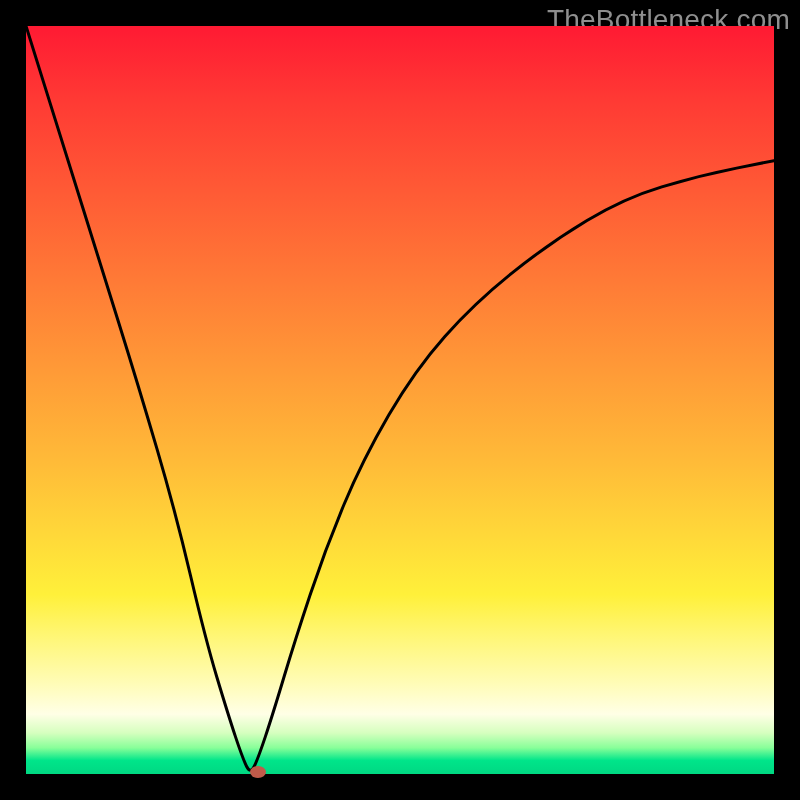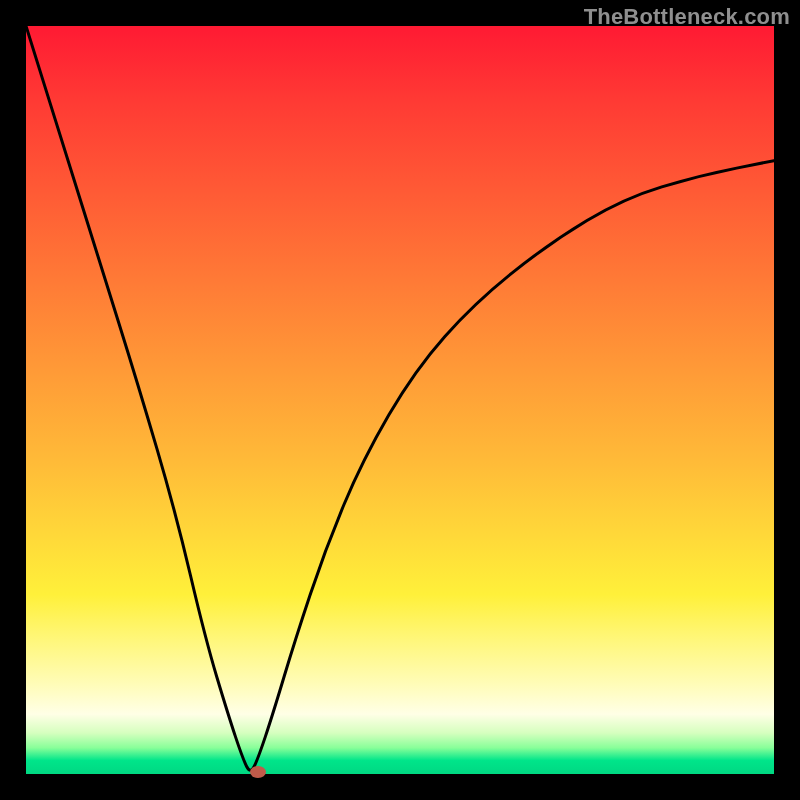--- a/index.html
+++ b/index.html
@@ -56,23 +56,23 @@
     height: 12px;
     border-radius: 50%;
     background: #c05a4a;
     pointer-events: none;
   }
   .watermark {
     position: absolute;
     top: 4px;
     right: 10px;
     color: #8f8f8f;
-    font-size: 22px;
+    font-size: 28px;
     letter-spacing: 0.2px;
-    font-weight: 700;
+    font-weight: 400;
   }
 </style>
 </head>
 <body>
 
 <div class="frame">
 
   <div class="watermark">TheBottleneck.com</div>
 
   <div class="plot-area">

